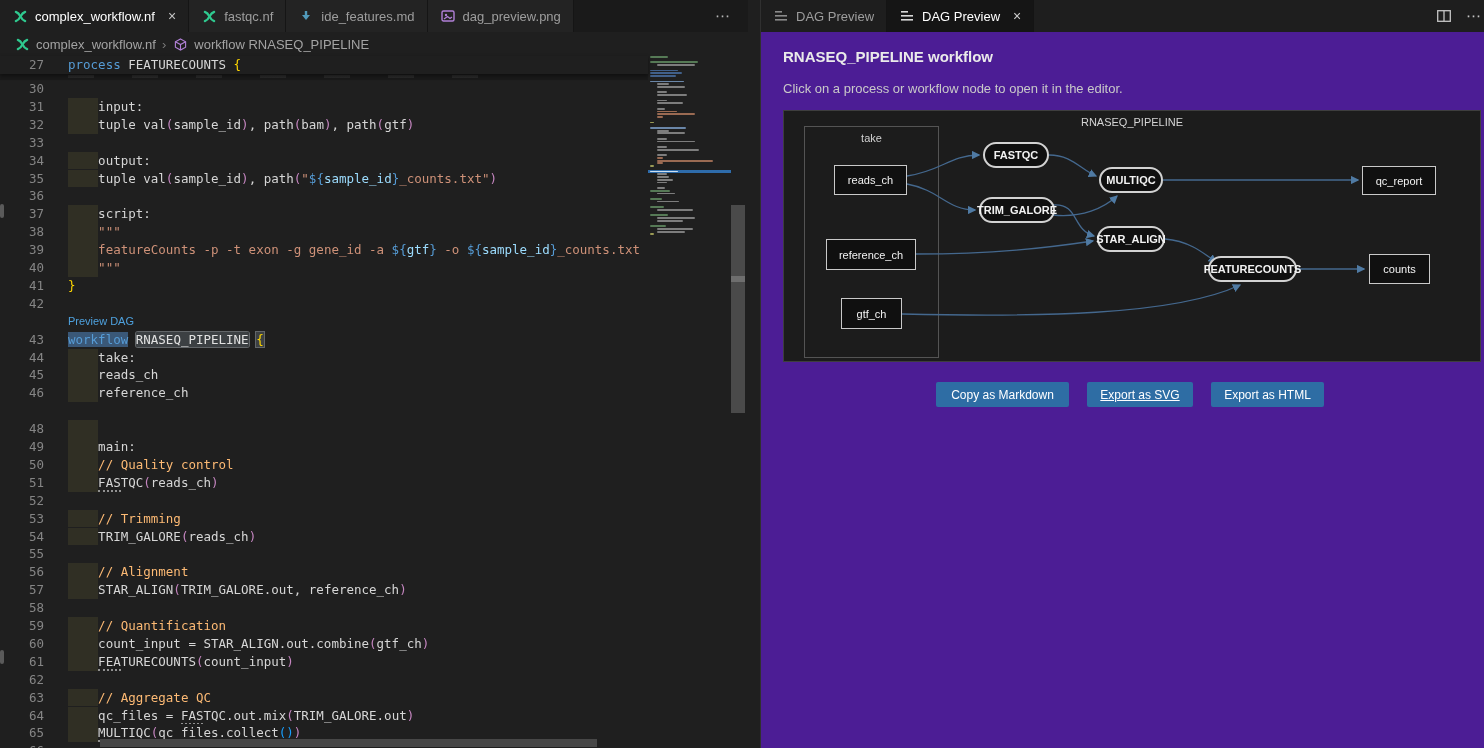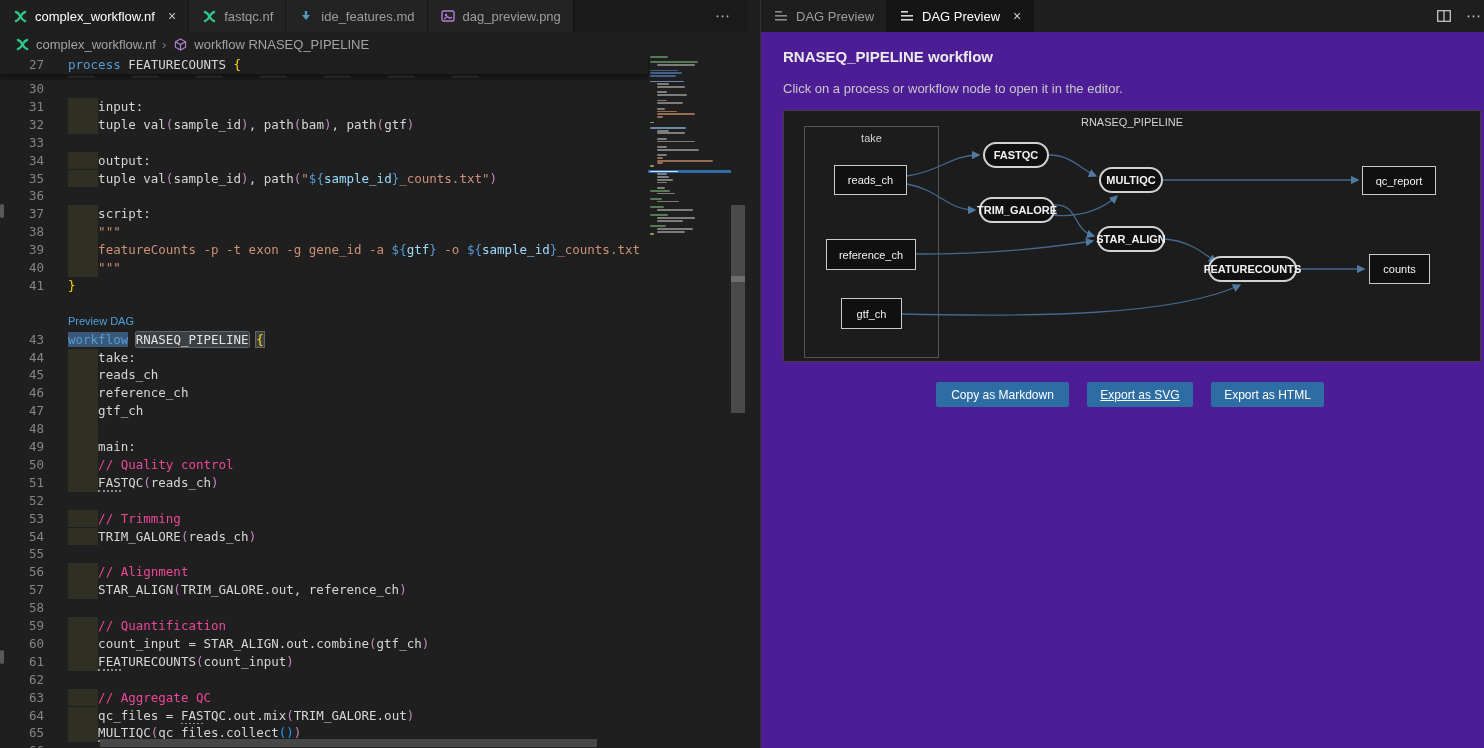--- a/index.html
+++ b/index.html
@@ -28,21 +28,21 @@
   
   #code{position:absolute;left:0;top:80px;width:648px;height:668px;overflow:hidden;
       font-family:"DejaVu Sans Mono",monospace;font-size:12.5px;}
   .row{position:absolute;left:0;width:648px;height:17.9px;line-height:17.9px;white-space:pre;overflow:hidden;}
   .ln{display:inline-block;width:44px;text-align:right;color:#858585;margin-right:24px;}
   .row.band::before{content:"";position:absolute;left:68px;top:0;width:30px;height:100%;
       background:rgba(222,214,92,.09);}
   .codelens{position:absolute;left:68px;font-family:"Liberation Sans",sans-serif;font-size:11px;
       color:#4ea1de;line-height:17.9px;cursor:pointer;}
   .tk-k{color:#569cd6;} .tk-w{color:#d6d6d6;} .tk-y{color:#ffd700;} .tk-p{color:#c586c0;}
-  .tk-b{color:#179fff;} .tk-c{color:#ec4899;} .tk-s{color:#ce9178;} .tk-d{color:#569cd6;} .tk-v{color:#9cdcfe;}
+  .tk-b{color:#179fff;} .tk-c{color:#fdba74;} .tk-s{color:#ce9178;} .tk-d{color:#569cd6;} .tk-v{color:#9cdcfe;}
   .tk-u{color:#d6d6d6;border-bottom:2px dotted #919191;}
   .tk-ksel{color:#569cd6;background:#3a5878;}
   .tk-box{color:#e2e2e2;background:#3c4043;box-shadow:0 0 0 1px #626669;border-radius:2px;}
   .tk-ybox{color:#ffd700;background:#3c4043;box-shadow:0 0 0 1px #626669;}
   
   .minimap{position:absolute;left:648px;top:50px;width:83px;height:698px;background:#1f1f1f;cursor:pointer;}
   .mm-bar{position:absolute;height:1.8px;border-radius:1px;}
   .mm-hl{position:absolute;left:0;width:83px;height:3.4px;background:#2e6cab;}
   .vthumb{position:absolute;left:731px;top:205px;width:14px;height:208px;background:#4a4a4a;cursor:pointer;}
   .vthumb-strip{position:absolute;left:0;top:71px;width:14px;height:6px;background:#6e6e6e;}
@@ -148,26 +148,26 @@
         <div class="row band" style="top: 35.8px;"><span class="ln">32</span><span class="tk-w">    tuple val</span><span class="tk-p">(</span><span class="tk-w">sample_id</span><span class="tk-p">)</span><span class="tk-w">, path</span><span class="tk-p">(</span><span class="tk-w">bam</span><span class="tk-p">)</span><span class="tk-w">, path</span><span class="tk-p">(</span><span class="tk-w">gtf</span><span class="tk-p">)</span></div>
         <div class="row" style="top: 53.7px;"><span class="ln">33</span></div>
         <div class="row band" style="top: 71.6px;"><span class="ln">34</span><span class="tk-w">    output:</span></div>
         <div class="row band" style="top: 89.5px;"><span class="ln">35</span><span class="tk-w">    tuple val</span><span class="tk-p">(</span><span class="tk-w">sample_id</span><span class="tk-p">)</span><span class="tk-w">, path</span><span class="tk-p">(</span><span class="tk-s">"</span><span class="tk-d">${</span><span class="tk-v">sample_id</span><span class="tk-d">}</span><span class="tk-s">_counts.txt"</span><span class="tk-p">)</span></div>
         <div class="row" style="top: 107.4px;"><span class="ln">36</span></div>
         <div class="row band" style="top: 125.3px;"><span class="ln">37</span><span class="tk-w">    script:</span></div>
         <div class="row band" style="top: 143.2px;"><span class="ln">38</span><span class="tk-w">    </span><span class="tk-s">"""</span></div>
         <div class="row band" style="top: 161.1px;"><span class="ln">39</span><span class="tk-w">    </span><span class="tk-s">featureCounts -p -t exon -g gene_id -a </span><span class="tk-d">${</span><span class="tk-v">gtf</span><span class="tk-d">}</span><span class="tk-s"> -o </span><span class="tk-d">${</span><span class="tk-v">sample_id</span><span class="tk-d">}</span><span class="tk-s">_counts.txt </span><span class="tk-d">${</span></div>
         <div class="row band" style="top: 179px;"><span class="ln">40</span><span class="tk-w">    </span><span class="tk-s">"""</span></div>
         <div class="row" style="top: 196.9px;"><span class="ln">41</span><span class="tk-y">}</span></div>
+        <div class="row" style="top: 214.8px;"><span class="ln">42</span></div>
         <div class="codelens" style="top: 232.7px;">Preview DAG</div>
         <div class="row" style="top: 250.6px;"><span class="ln">43</span><span class="tk-ksel">workflow</span><span class="tk-w"> </span><span class="tk-box">RNASEQ_PIPELINE</span><span class="tk-w"> </span><span class="tk-ybox">{</span></div>
         <div class="row band" style="top: 268.5px;"><span class="ln">44</span><span class="tk-w">    take:</span></div>
         <div class="row band" style="top: 286.4px;"><span class="ln">45</span><span class="tk-w">    reads_ch</span></div>
         <div class="row band" style="top: 304.3px;"><span class="ln">46</span><span class="tk-w">    reference_ch</span></div>
-        <div class="row band" style="top: 322.2px;"><span class="ln">47</span><span class="tk-w">    gtf_ch</span></div>
         <div class="row band" style="top: 340.1px;"><span class="ln">48</span><span class="tk-w">    </span></div>
         <div class="row band" style="top: 358px;"><span class="ln">49</span><span class="tk-w">    main:</span></div>
         <div class="row band" style="top: 375.9px;"><span class="ln">50</span><span class="tk-c">    // Quality control</span></div>
         <div class="row band" style="top: 393.8px;"><span class="ln">51</span><span class="tk-w">    </span><span class="tk-u">FAS</span><span class="tk-w">TQC</span><span class="tk-p">(</span><span class="tk-w">reads_ch</span><span class="tk-p">)</span></div>
         <div class="row" style="top: 411.7px;"><span class="ln">52</span></div>
         <div class="row band" style="top: 429.6px;"><span class="ln">53</span><span class="tk-c">    // Trimming</span></div>
         <div class="row band" style="top: 447.5px;"><span class="ln">54</span><span class="tk-w">    TRIM_GALORE</span><span class="tk-p">(</span><span class="tk-w">reads_ch</span><span class="tk-p">)</span></div>
         <div class="row" style="top: 465.4px;"><span class="ln">55</span></div>
         <div class="row band" style="top: 483.3px;"><span class="ln">56</span><span class="tk-c">    // Alignment</span></div>
         <div class="row band" style="top: 501.2px;"><span class="ln">57</span><span class="tk-w">    STAR_ALIGN</span><span class="tk-p">(</span><span class="tk-w">TRIM_GALORE.out, reference_ch</span><span class="tk-p">)</span></div>

